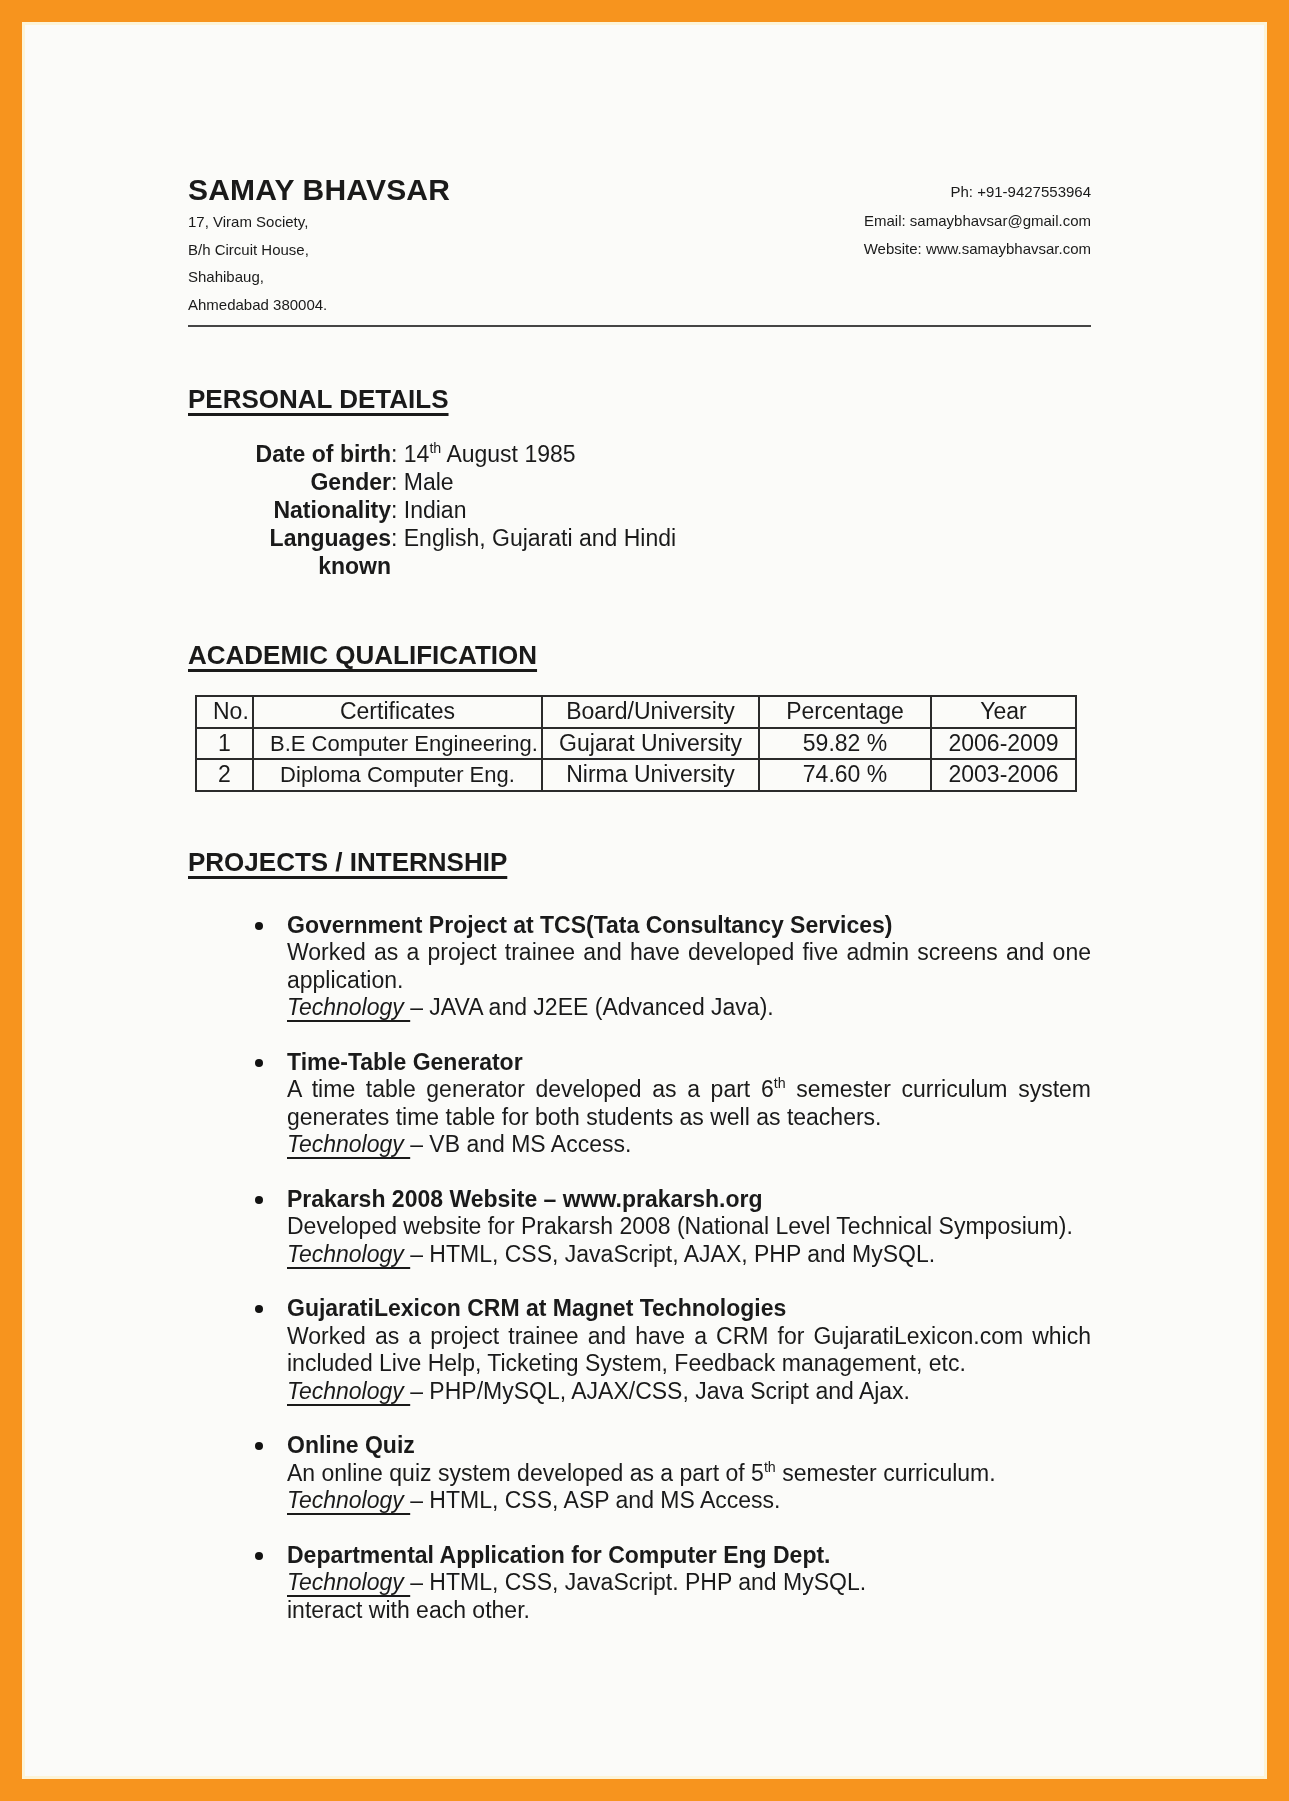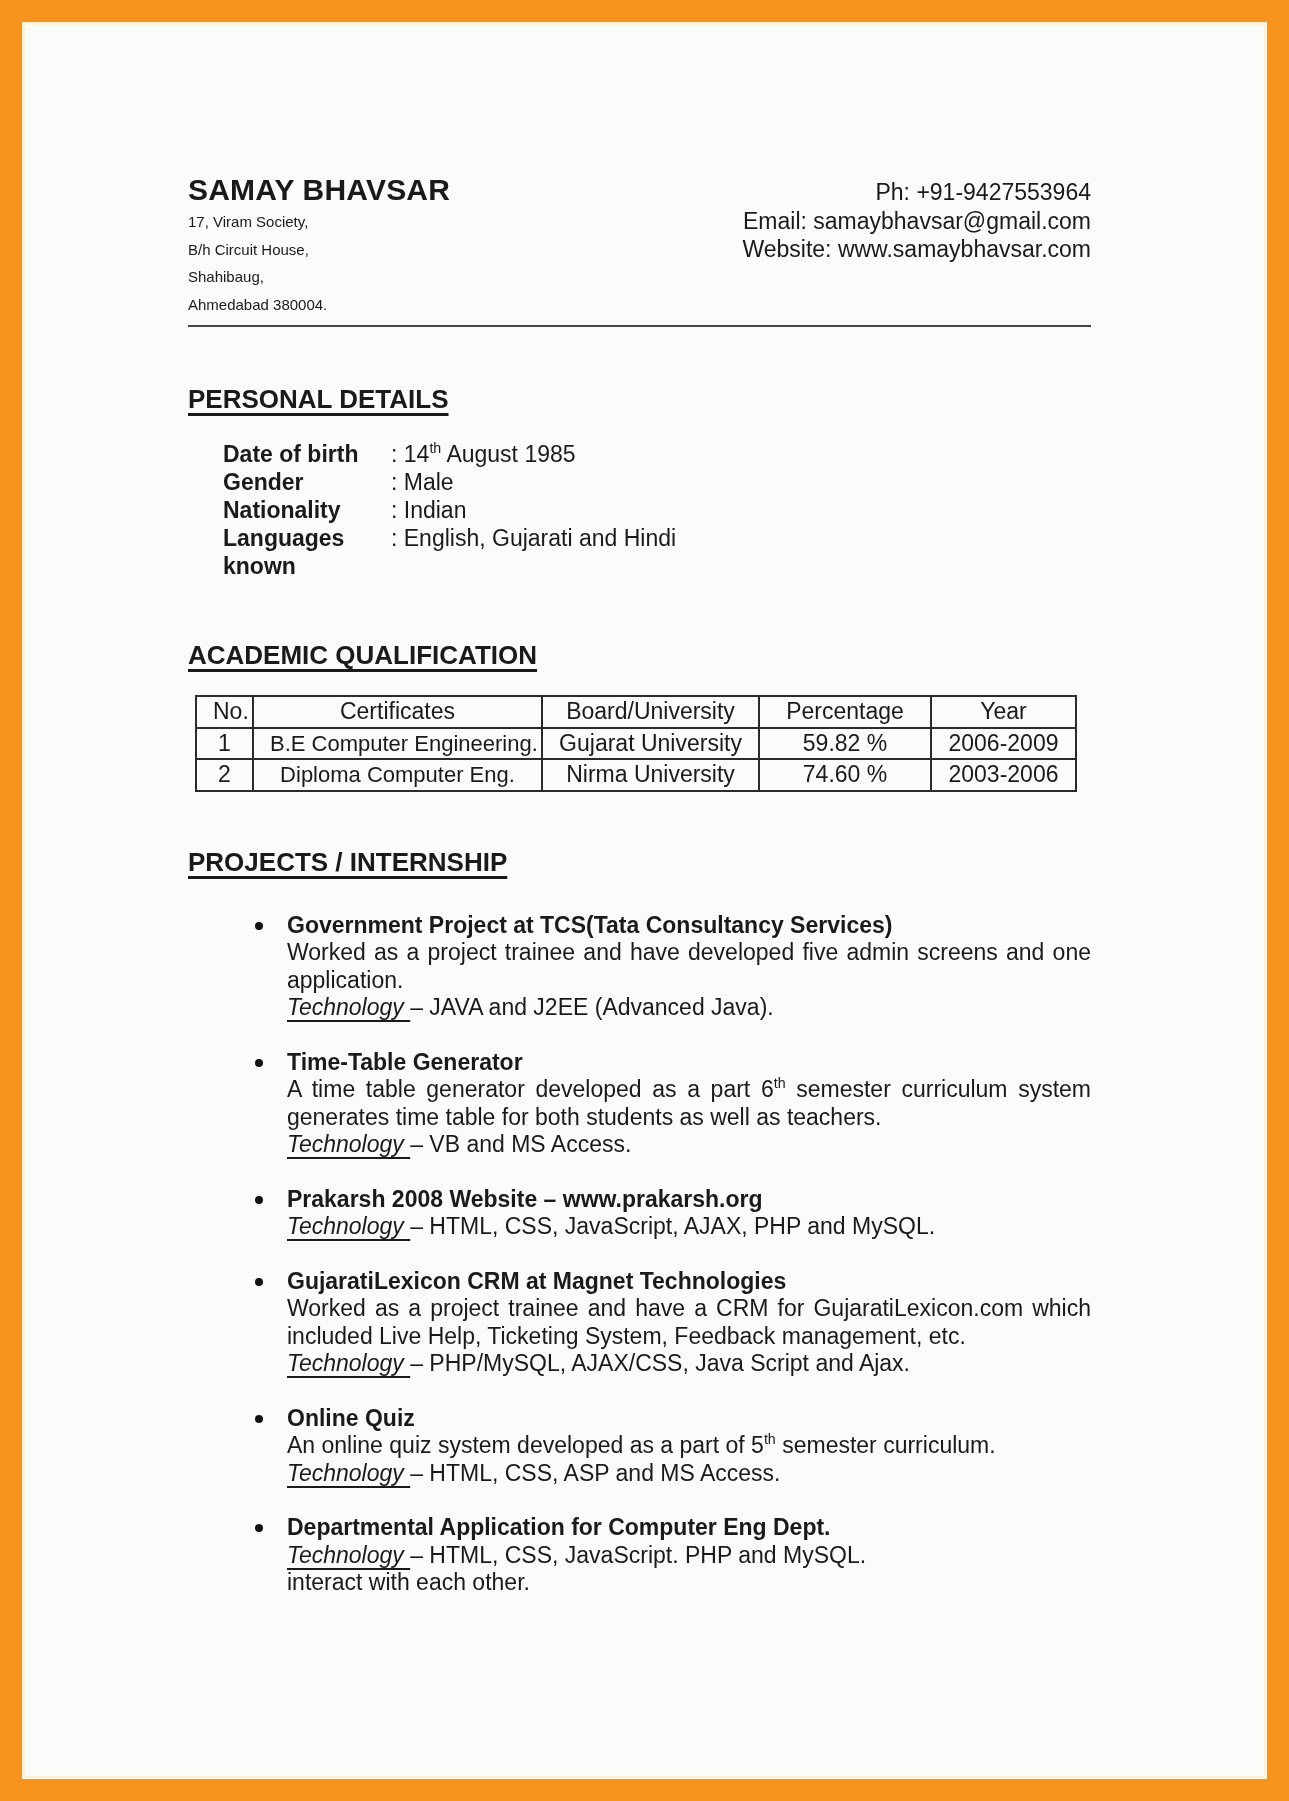--- a/index.html
+++ b/index.html
@@ -21,38 +21,38 @@
     padding:147px 173px 40px 163px;
     color:#1a1a1a;
     font-size:23px;
     line-height:27.5px;
   }
   
   .header { display:flex; justify-content:space-between; }
   .doc-name { font-size:30px; font-weight:bold; line-height:36px; letter-spacing:0.2px; }
   .addr-line { font-size:15px; line-height:27.5px; }
   .contact { text-align:right; margin-top:6px; }
-  .contact-line { font-size:23px; line-height:28.5px; }
+  .contact-line { font-size:15px; line-height:28.5px; }
   .rule {
     border:none; border-top:2.5px solid #454545;
     margin:7px 0 0 0;
   }
   
   .section-heading {
     font-size:26px; font-weight:bold;
     text-decoration:underline;
     text-decoration-thickness:3px;
     text-underline-offset:5px;
     line-height:30px;
   }
   .pd-heading { margin-top:57px; }
   .aq-heading { margin-top:60px; }
   .pr-heading { margin-top:55px; }
   
-  .pd-rows { margin:26px 0 4px 35px; }
+  .pd-rows { margin:26px 0 4px 35px;text-align:right; }
   .pd-row { display:flex; line-height:28px; }
   .pd-label { width:168px; font-weight:bold; flex:none; }
   sup { font-size:62%; line-height:0; }
   
   .aq-table {
     border-collapse:collapse;
     margin:25px 0 0 7px;
     width:880px;
     table-layout:fixed;
   }
@@ -177,20 +177,21 @@
         <span class="bullet"></span>
         <div class="proj-title">Time-Table Generator</div>
         <div class="line jline"><span>A time table generator developed as a part 6</span><sup>th</sup><span> semester curriculum system</span></div>
         <div class="line">generates time table for both students as well as teachers.</div>
         <div class="line"><span class="tech-label">Technology&nbsp;</span><span>– VB and MS Access.</span></div>
       </li>
 
       <li class="proj-item">
         <span class="bullet"></span>
         <div class="proj-title">Prakarsh 2008 Website – www.prakarsh.org</div>
+        <div class="line">Developed website for Prakarsh 2008 (National Level Technical Symposium).</div>
         <div class="line"><span class="tech-label">Technology&nbsp;</span><span>– HTML, CSS, JavaScript, AJAX, PHP and MySQL.</span></div>
       </li>
 
       <li class="proj-item">
         <span class="bullet"></span>
         <div class="proj-title">GujaratiLexicon CRM at Magnet Technologies</div>
         <div class="line jline">Worked as a project trainee and have a CRM for GujaratiLexicon.com which</div>
         <div class="line">included Live Help, Ticketing System, Feedback management, etc.</div>
         <div class="line"><span class="tech-label">Technology&nbsp;</span><span>– PHP/MySQL, AJAX/CSS, Java Script and Ajax.</span></div>
       </li>

